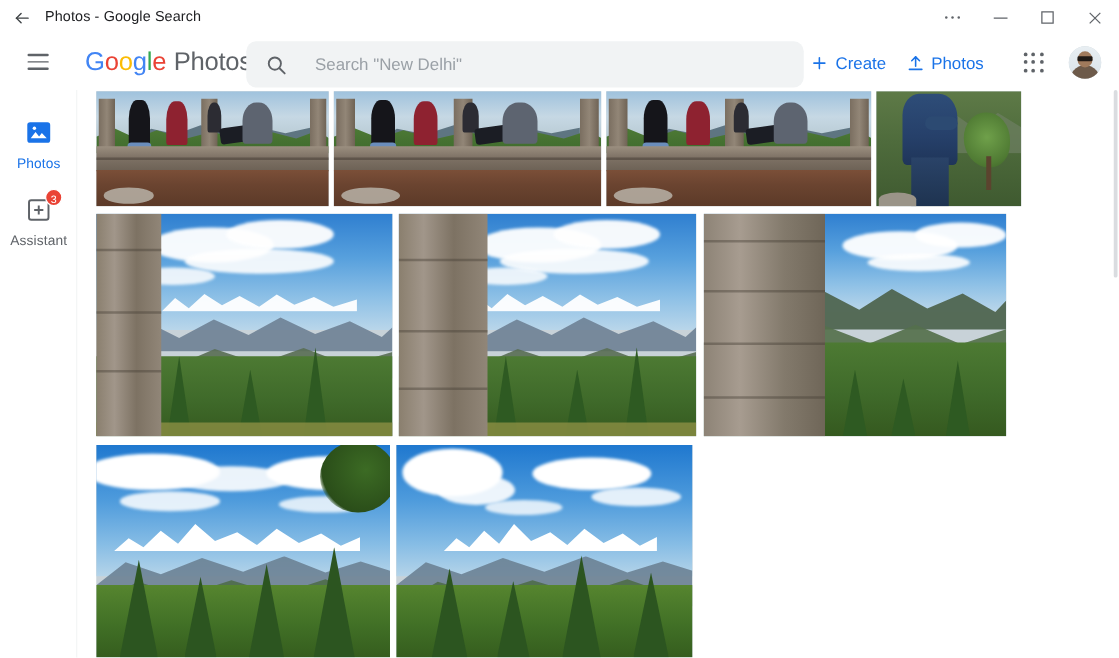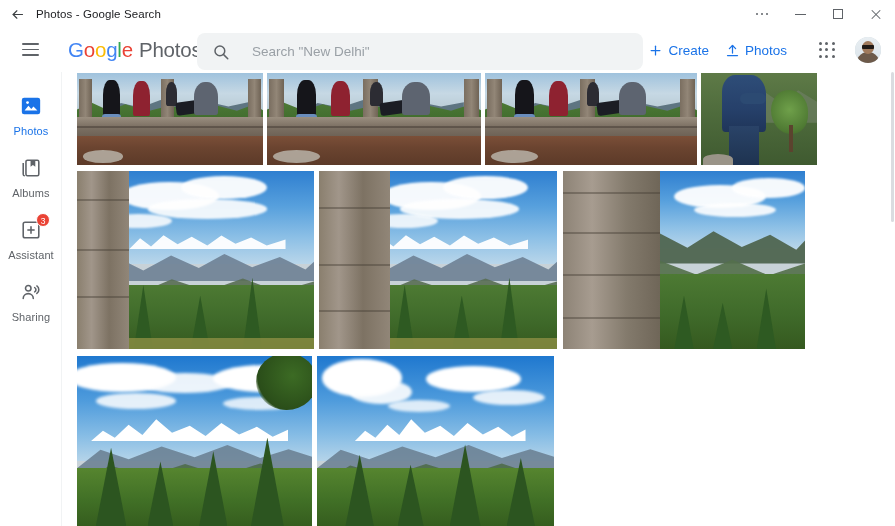--- a/index.html
+++ b/index.html
@@ -483,54 +483,33 @@
     <span class="nav-ico">
       <svg width="22" height="22" viewBox="0 0 24 24">
         <rect x="2" y="3" width="20" height="18" rx="2.5" fill="#1a73e8"></rect>
         <path d="M5 17 l4.2-5.4 3.1 3.8 2.4-2.9L19 17z" fill="#ffffff"></path>
         <circle cx="8.2" cy="8.3" r="1.5" fill="#ffffff"></circle>
       </svg>
     </span>
     <span class="nav-label">Photos</span>
   </div>
 
-  <div class="nav-item">
-    <span class="nav-ico">
-      <svg width="22" height="22" viewBox="0 0 24 24" fill="none" stroke="#5f6368" stroke-width="1.7">
-        <rect x="6.5" y="3.5" width="14" height="17" rx="1.6"></rect>
-        <path d="M3.5 6.5v12.2a1.8 1.8 0 0 0 1.8 1.8"></path>
-        <path d="M11.5 3.5v7l2.6-1.9 2.6 1.9v-7" fill="#5f6368" stroke="none"></path>
-      </svg>
-    </span>
-    <span class="nav-label">Albums</span>
-  </div>
 
   <div class="nav-item">
     <span class="nav-ico">
       <svg width="22" height="22" viewBox="0 0 24 24" fill="none" stroke="#5f6368" stroke-width="1.7">
         <rect x="3.5" y="3.5" width="17" height="17" rx="2"></rect>
         <line x1="12" y1="8" x2="12" y2="16"></line>
           <line x1="8" y1="12" x2="16" y2="12"></line>
       </svg>
       <span class="badge">3</span>
     </span>
     <span class="nav-label">Assistant</span>
   </div>
 
-  <div class="nav-item">
-    <span class="nav-ico">
-      <svg width="22" height="22" viewBox="0 0 24 24" fill="none" stroke="#5f6368" stroke-width="1.7" stroke-linecap="round">
-        <circle cx="9" cy="8" r="3"></circle>
-        <path d="M3.5 19c0-3.1 2.5-5.2 5.5-5.2s5.5 2.1 5.5 5.2"></path>
-        <path d="M16 7.2a2.6 2.6 0 0 1 0 4.6"></path>
-        <path d="M18.4 5.4a5 5 0 0 1 0 8.2"></path>
-      </svg>
-    </span>
-    <span class="nav-label">Sharing</span>
-  </div>
 
 </div>
 
 <div class="content">
 
   <div class="grid-row" style="left:15px; top:1px;">
 
     <div class="tile sc-terrace" style="width:186px;height:92px;margin-right:4px;">
       <div class="ph">
         <div class="sky"></div>

